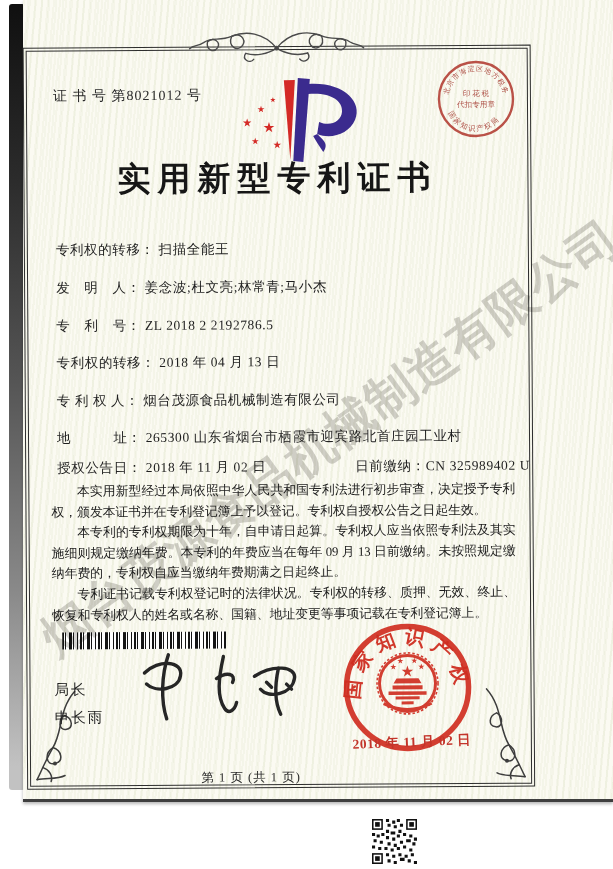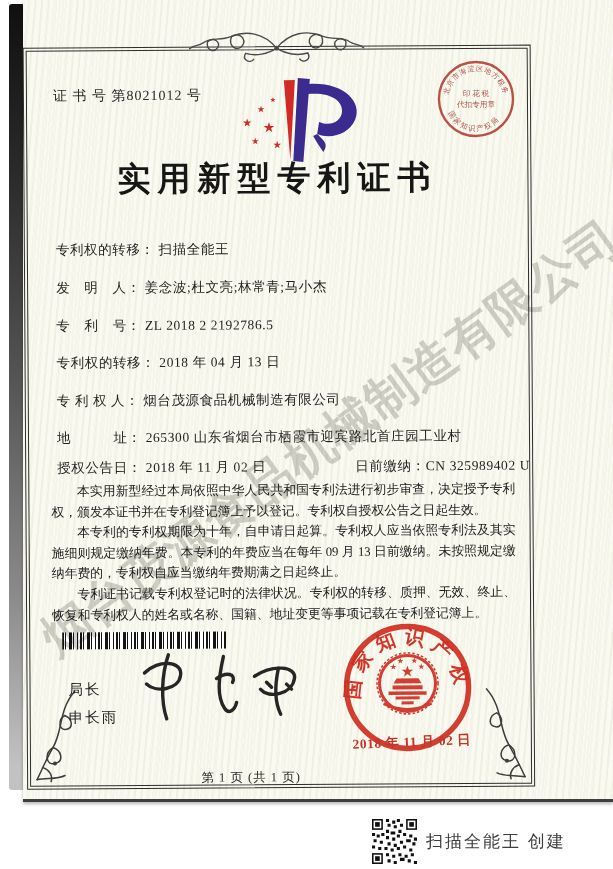--- a/index.html
+++ b/index.html
@@ -45,21 +45,21 @@
 
   .paras{position:absolute;left:22px;top:430px;width:464px;font-size:12.8px;
     line-height:20.6px;text-align:justify;color:#1c1c1c;}
   .paras p{margin:0;text-indent:2em;}
 
   .barcode{position:absolute;left:32px;top:581px;width:164px;height:17px;
     background:repeating-linear-gradient(90deg,#141414 0 2px,#fff 2px 3px,#141414 3px 4px,
       #fff 4px 7px,#141414 7px 10px,#fff 10px 11px,#141414 11px 12px,#fff 12px 15px,
       #141414 15px 16px,#fff 16px 18px);}
 
-  .director{position:absolute;left:38px;top:624px;font-size:14.5px;line-height:28px;
+  .director{position:absolute;left:24px;top:624px;font-size:14.5px;line-height:28px;
     letter-spacing:2px;color:#1d1d1d;}
   .signature{position:absolute;left:98px;top:594px;}
 
   .seal{position:absolute;left:307px;top:568px;width:140px;height:140px;}
   .seal-date{position:absolute;left:306px;top:684px;width:150px;text-align:center;
     font-size:13.5px;font-weight:700;color:#c3342a;transform:rotate(-2deg);letter-spacing:.5px;}
 
   .page-footer{position:absolute;left:0;right:60px;top:719px;text-align:center;
     font-size:12.5px;color:#2a2a2a;letter-spacing:1px;}
 
@@ -258,16 +258,15 @@
         <use href="#finder" transform="translate(0,22)"></use>
         <path d="M9,0h2v2h-2z M13,1h2v2h-2z M16,0h2v2h-2z M10,3h2v2h-2z M14,4h2v2h-2z M18,3h2v2h-2z
                  M9,7h2v2h-2z M12,8h3v2h-3z M17,7h2v2h-2z M0,9h2v2h-2z M3,10h2v2h-2z M6,9h2v2h-2z
                  M9,11h2v2h-2z M13,12h2v2h-2z M16,10h2v2h-2z M20,9h2v2h-2z M24,10h2v2h-2z M27,12h2v2h-2z
                  M1,13h2v2h-2z M5,14h2v2h-2z M10,15h2v2h-2z M14,16h2v2h-2z M18,14h2v2h-2z M22,13h3v2h-3z
                  M26,15h2v2h-2z M0,17h2v2h-2z M4,18h2v2h-2z M8,18h2v2h-2z M12,19h2v2h-2z M16,18h2v2h-2z
                  M20,17h2v2h-2z M24,19h2v2h-2z M9,22h2v2h-2z M13,23h2v2h-2z M17,22h2v2h-2z M21,23h2v2h-2z
                  M25,22h2v2h-2z M10,26h2v2h-2z M14,27h2v2h-2z M18,25h3v2h-3z M23,26h2v2h-2z M27,27h2v2h-2z"></path>
       </g>
     </svg>
-    <span class="lbl">扫描全能王 创建</span>
   </div>
 
 </div>
 
 </body></html>

